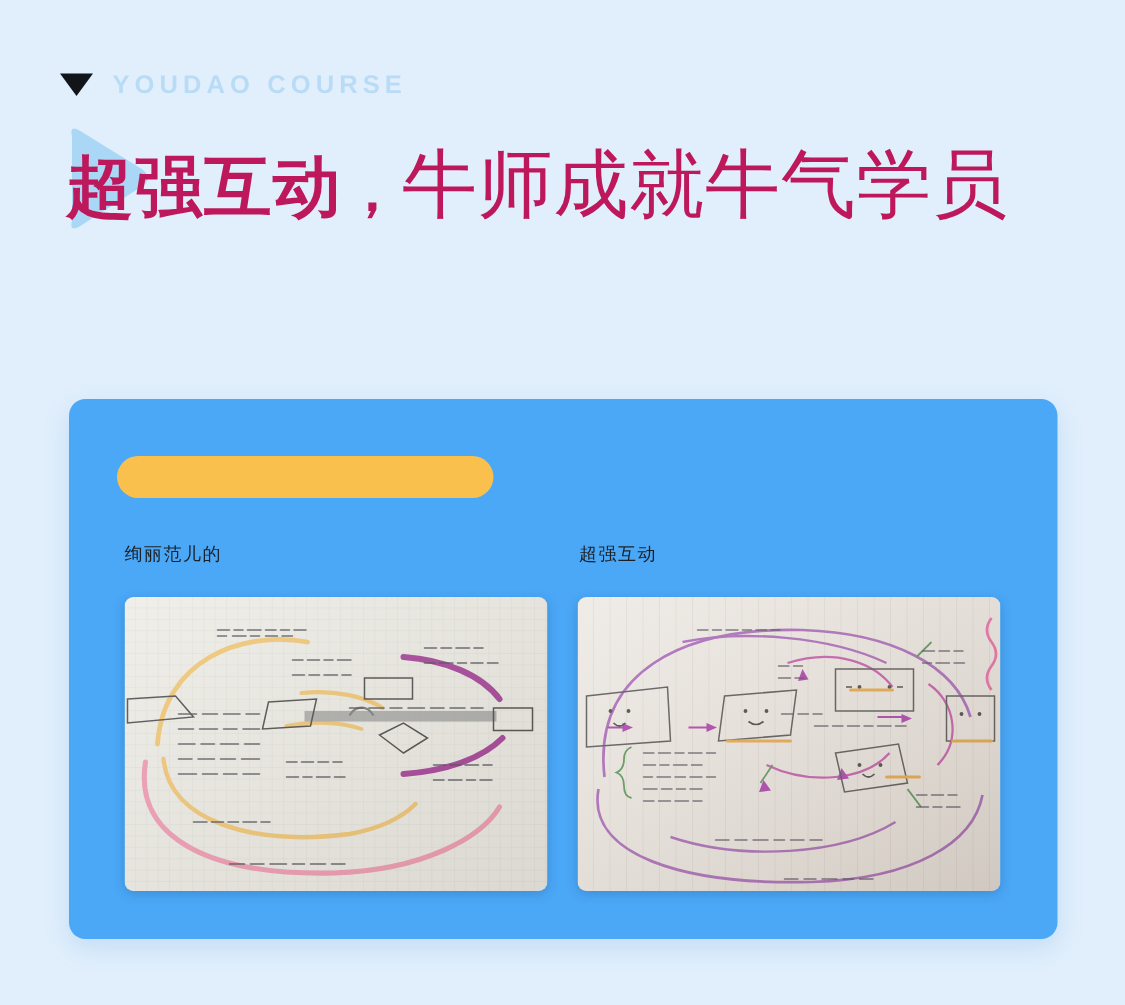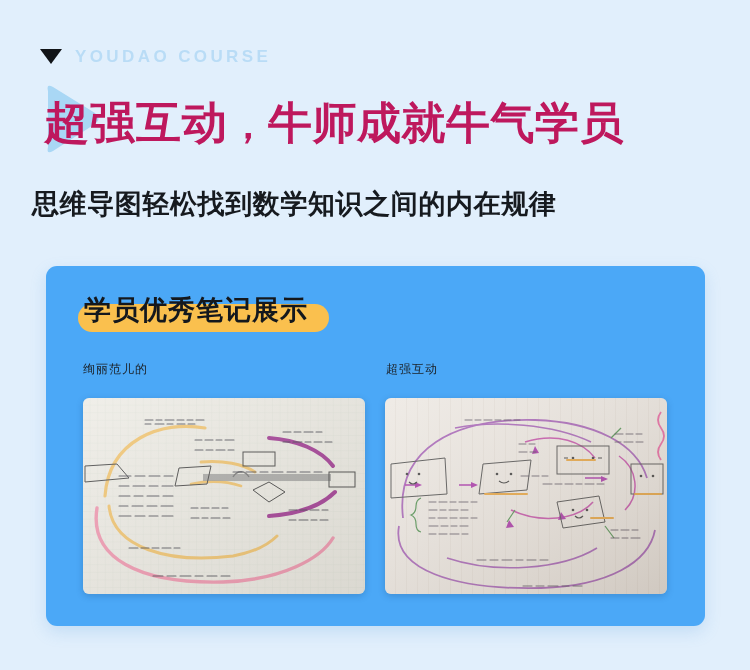--- a/index.html
+++ b/index.html
@@ -34,21 +34,21 @@
     display:flex; align-items:baseline;
     color:#be185d; white-space:nowrap;
   }
   .headline .seg-a {
     font-size:45px; font-weight:bold; letter-spacing:1px; line-height:74px;
   }
   .headline .seg-comma {
     font-size:38px; font-weight:bold; line-height:74px; padding:0 1px;
   }
   .headline .seg-b {
-    font-size:44px; font-weight:bold; letter-spacing:0.5px; line-height:74px;
+    font-size:50px; font-weight:normal; letter-spacing:0.5px; line-height:74px;
   }
 
   
   .subtitle {
     position:absolute; left:32px; top:186px;
     font-size:27px; font-weight:bold; letter-spacing:0.6px;
     color:#161a1f; white-space:nowrap;
   }
 
   
@@ -100,27 +100,25 @@
     <svg class="play-shape" viewBox="0 0 62 76">
       <path d="M8 10 Q6 2 13 6 L55 32 Q62 38 55 43 L13 70 Q6 74 8 66 Z" fill="#a9d7f5"></path>
     </svg>
     <div class="headline">
       <span class="seg-a">超强互动</span>
       <span class="seg-comma">，</span>
       <span class="seg-b">牛师成就牛气学员</span>
     </div>
   </div>
 
-  <div class="subtitle">思维导图轻松找到数学知识之间的内在规律</div>
 
   <div class="card">
 
     <div class="badge">
       <span class="badge-band"></span>
-      <span class="badge-text">学员优秀笔记展示</span>
     </div>
 
     <div class="caption left">绚丽范儿的</div>
     <div class="caption right">超强互动</div>
 
     <div class="note left">
       <svg viewBox="0 0 282 196" preserveAspectRatio="none">
         <defs>
           <pattern id="grid" width="7.6" height="7.6" patternUnits="userSpaceOnUse">
             <rect width="7.6" height="7.6" fill="#eceae3"></rect>

